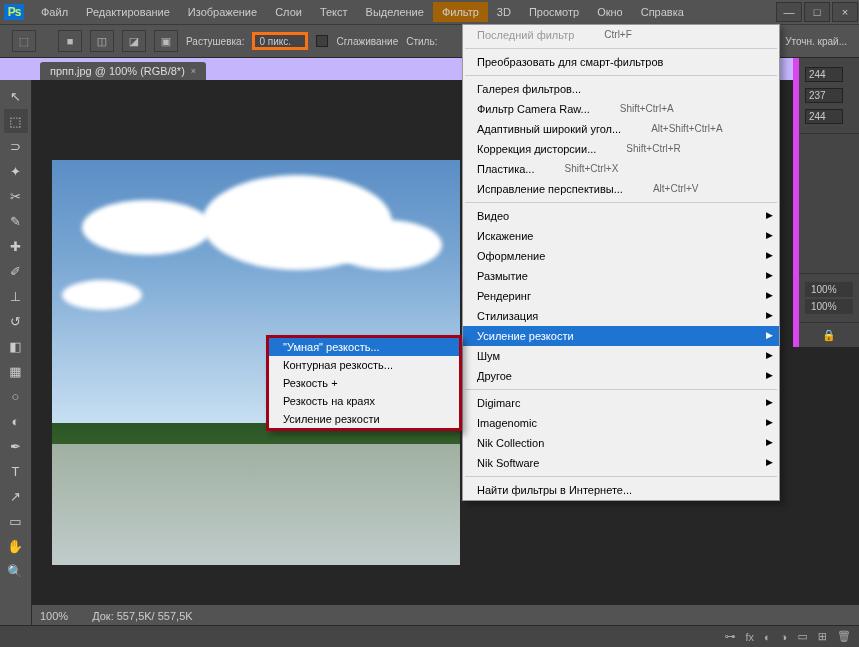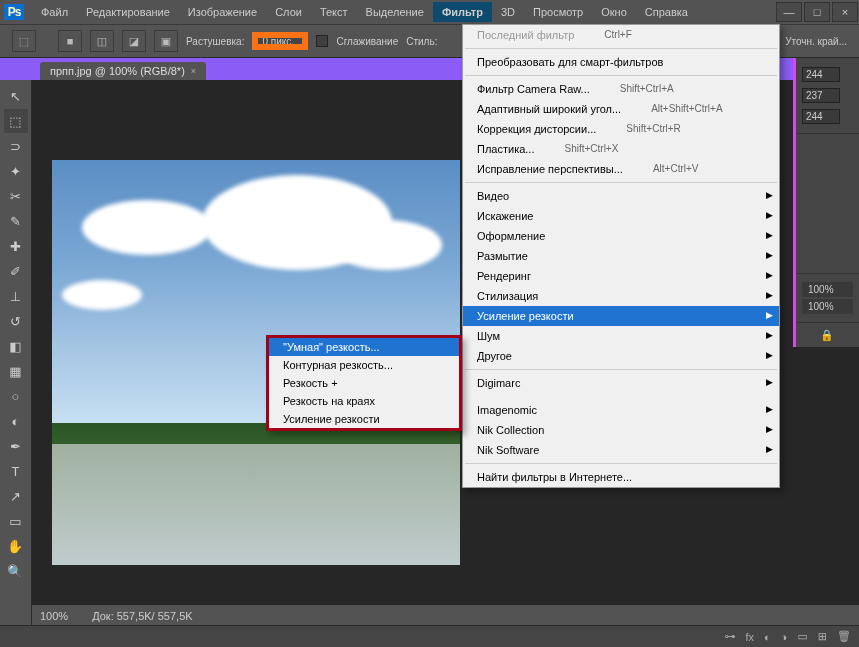--- a/index.html
+++ b/index.html
@@ -1,32 +1,32 @@
 <!DOCTYPE html>
 <html><head>
 <meta charset="utf-8">
 <style>
 * { margin: 0; padding: 0; box-sizing: border-box; font-family: Tahoma, Arial, sans-serif; font-size: 11px; }
 body { width: 859px; height: 647px; background: #535353; overflow: hidden; position: relative; }
 
 .menubar { height: 24px; background: #535353; display: flex; align-items: center; padding-left: 4px; }
 .logo { width: 20px; height: 16px; background: #0a6fd1; display: flex; align-items: center; justify-content: center; margin-right: 8px; }
-.logo-text { color: #fef9c3; font-weight: bold; font-size: 12px; letter-spacing: -1px; }
+.logo-text { color: #bef264; font-weight: bold; font-size: 12px; letter-spacing: -1px; }
 .menu-item { color: #ccc; padding: 4px 9px; cursor: pointer; }
-.menu-item.active { background: #0c4a6e; font-weight: bold; }
+.menu-item.active { background: #a16207; }
 .window-controls { margin-left: auto; display: flex; }
 .win-btn { width: 26px; height: 20px; display: flex; align-items: center; justify-content: center; color: #ccc; margin: 0 1px; background: #4a4a4a; border: 1px solid #333; }
 
 .options-bar { height: 34px; background: #535353; border-top: 1px solid #3a3a3a; border-bottom: 1px solid #282828; display: flex; align-items: center; padding: 0 12px; gap: 8px; }
 .opt-icon { width: 24px; height: 22px; display: flex; align-items: center; justify-content: center; border: 1px solid #3a3a3a; color: #bbb; }
 .opt-label { color: #ccc; font-size: 10px; }
-.opt-input { width: 56px; height: 18px; background: #454545; border: 6px solid #f97316; color: #ccc; font-size: 10px; padding: 0 4px; }
+.opt-input { width: 56px; height: 18px; background: #454545; border: 3px solid #f97316; color: #ccc; font-size: 10px; padding: 0 4px; }
 .opt-check { width: 12px; height: 12px; background: #3f3f3f; border: 1px solid #222; }
 
-.tab-bar { height: 22px; background: #8b5cf6; display: flex; align-items: flex-end; padding-left: 40px; }
+.tab-bar { height: 22px; background: #c4b5fd; display: flex; align-items: flex-end; padding-left: 40px; }
 .file-tab { background: #535353; color: #ddd; font-size: 10px; padding: 3px 10px; display: flex; align-items: center; gap: 6px; border-top-left-radius: 3px; border-top-right-radius: 3px; }
 .tab-close { color: #aaa; font-size: 9px; }
 
 .main-area { position: relative; height: 547px; display: flex; }
 .toolbox { width: 32px; background: #535353; border-right: 1px solid #2a2a2a; display: flex; flex-direction: column; padding-top: 4px; }
 .tool { width: 24px; height: 24px; margin: 0 auto 1px; display: flex; align-items: center; justify-content: center; color: #ccc; font-size: 13px; cursor: pointer; }
 .tool.active { background: #454545; }
 
 .canvas-area { flex: 1; background: #262626; position: relative; }
 .canvas { position: absolute; left: 20px; top: 80px; width: 408px; height: 405px; background: #fff; overflow: hidden; }
@@ -42,21 +42,21 @@
 .dd-item.highlighted { background: #1f74d1; color: #fff; }
 .dd-item.disabled { color: #999; }
 .dd-sep { height: 0; border-top: 1px solid #ccc; margin: 3px 2px; }
 .dd-shortcut { color: #666; margin-left: 30px; font-size: 10px; }
 .dd-arrow { position: absolute; right: 6px; font-size: 9px; }
 
 .main-drop { left: 462px; top: 24px; width: 318px; }
 .sub-drop { left: 266px; top: 335px; width: 196px; border: 3px solid #a00018; }
 .sub-drop .dd-item { padding: 3px 14px; }
 
-.right-panels { position: absolute; right: 0; top: 58px; width: 66px; background: #454545; border-left: 3px solid #d946ef; }
+.right-panels { position: absolute; right: 0; top: 58px; width: 66px; background: #454545; border-left: 6px solid #d946ef; }
 .panel-section { padding: 6px; border-bottom: 1px solid #333; }
 .panel-value { color: #ccc; font-size: 10px; padding: 2px 6px; background: #393939; margin: 2px 0; }
 .panel-input { width: 38px; background: #3a3a3a; border: 1px solid #222; color: #ccc; font-size: 10px; padding: 1px 3px; margin: 3px 0; }
 
 .lock-row { display: flex; align-items: center; justify-content: center; height: 24px; }
 .lock-icon { color: #ccc; }
 
 .bottom-status { position: absolute; bottom: 0; left: 0; right: 0; height: 22px; background: #454545; display: flex; align-items: center; justify-content: flex-end; gap: 10px; padding: 0 8px; color: #aaa; border-top: 1px solid #2a2a2a; }
 </style>
 </head>
@@ -172,20 +172,23 @@
     <div class="dd-item disabled" style="position: relative;">
       <span>Последний фильтр</span>
       <span class="dd-shortcut">Ctrl+F</span>
     </div>
     <div class="dd-sep"></div>
     <div class="dd-item" style="position: relative;">
       <span>Преобразовать для смарт-фильтров</span>
     </div>
     <div class="dd-sep"></div>
     <div class="dd-item" style="position: relative;">
+      <span>Галерея фильтров...</span>
+    </div>
+    <div class="dd-item" style="position: relative;">
       <span>Фильтр Camera Raw...</span>
       <span class="dd-shortcut">Shift+Ctrl+A</span>
     </div>
     <div class="dd-item" style="position: relative;">
       <span>Адаптивный широкий угол...</span>
       <span class="dd-shortcut">Alt+Shift+Ctrl+A</span>
     </div>
     <div class="dd-item" style="position: relative;">
       <span>Коррекция дисторсии...</span>
       <span class="dd-shortcut">Shift+Ctrl+R</span>
@@ -233,21 +236,21 @@
     </div>
     <div class="dd-item" style="position: relative;">
       <span>Другое</span>
       <span class="dd-arrow">▶</span>
     </div>
     <div class="dd-sep"></div>
     <div class="dd-item" style="position: relative;">
       <span>Digimarc</span>
       <span class="dd-arrow">▶</span>
     </div>
-    <div class="dd-item" style="position: relative; margin-top: 7px;">
+    <div class="dd-item" style="position: relative;">
       <span>Imagenomic</span>
       <span class="dd-arrow">▶</span>
     </div>
     <div class="dd-item" style="position: relative;">
       <span>Nik Collection</span>
       <span class="dd-arrow">▶</span>
     </div>
     <div class="dd-item" style="position: relative;">
       <span>Nik Software</span>
       <span class="dd-arrow">▶</span>

